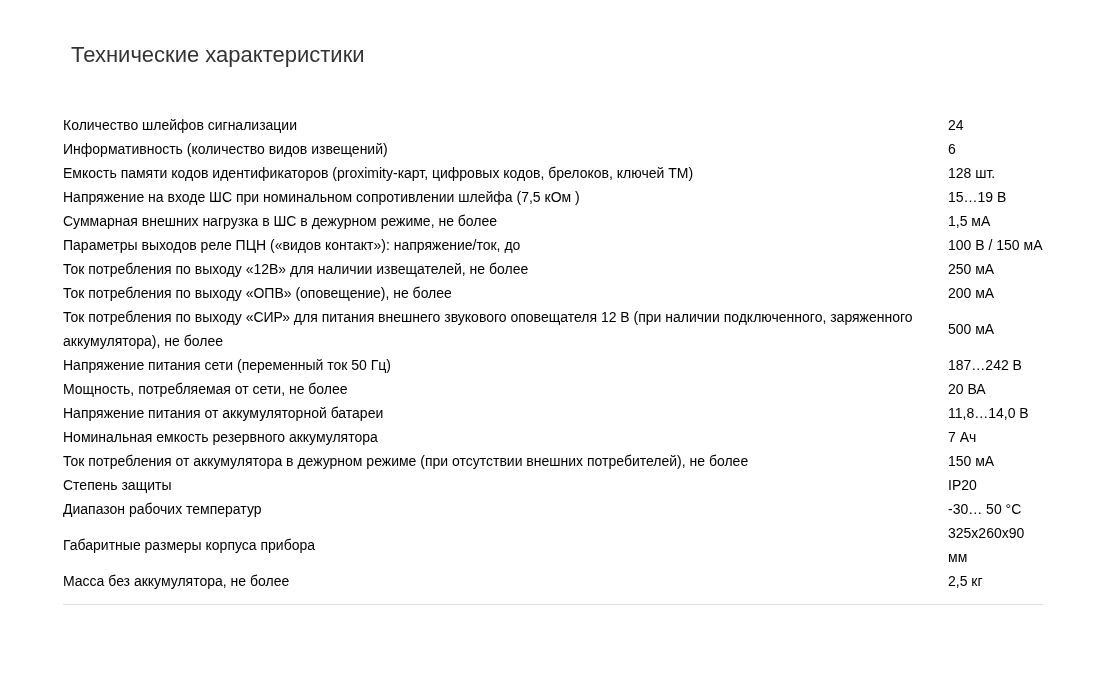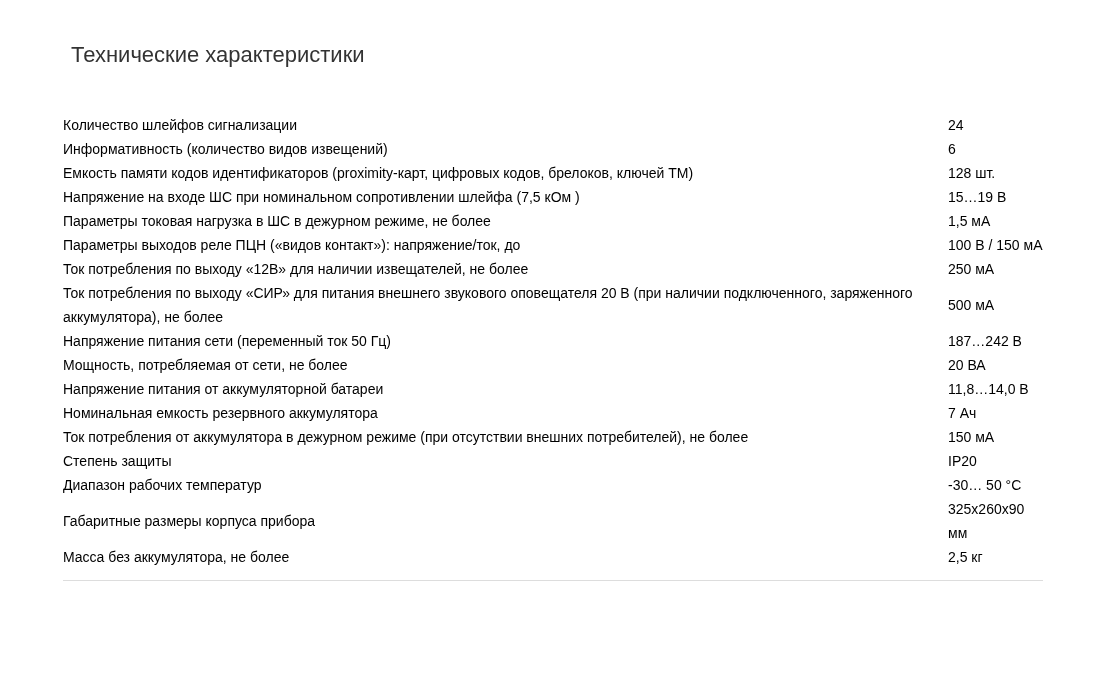--- a/index.html
+++ b/index.html
@@ -74,33 +74,37 @@
           </tr>
           <tr>
             <td class="spec-label">Емкость памяти кодов идентификаторов (proximity-карт, цифровых кодов, брелоков, ключей ТМ)</td>
             <td class="spec-value">128 шт.</td>
           </tr>
           <tr>
             <td class="spec-label">Напряжение на входе ШС при номинальном сопротивлении шлейфа (7,5 кОм )</td>
             <td class="spec-value">15…19 В</td>
           </tr>
           <tr>
-            <td class="spec-label">Параметры токовая нагрузка в ШС в дежурном режиме, не более</td>
+            <td class="spec-label">Суммарная внешних нагрузка в ШС в дежурном режиме, не более</td>
             <td class="spec-value">1,5 мА</td>
           </tr>
           <tr>
             <td class="spec-label">Параметры выходов реле ПЦН («видов контакт»): напряжение/ток, до</td>
             <td class="spec-value">100 В / 150 мА</td>
           </tr>
           <tr>
             <td class="spec-label">Ток потребления по выходу «12В» для наличии извещателей, не более</td>
             <td class="spec-value">250 мА</td>
           </tr>
           <tr>
-            <td class="spec-label">Ток потребления по выходу «СИР» для питания внешнего звукового оповещателя 20 В (при наличии подключенного, заряженного аккумулятора), не более</td>
+            <td class="spec-label">Ток потребления по выходу «ОПВ» (оповещение), не более</td>
+            <td class="spec-value">200 мА</td>
+          </tr>
+          <tr>
+            <td class="spec-label">Ток потребления по выходу «СИР» для питания внешнего звукового оповещателя 12 В (при наличии подключенного, заряженного аккумулятора), не более</td>
             <td class="spec-value">500 мА</td>
           </tr>
           <tr>
             <td class="spec-label">Напряжение питания сети (переменный ток 50 Гц)</td>
             <td class="spec-value">187…242 В</td>
           </tr>
           <tr>
             <td class="spec-label">Мощность, потребляемая от сети, не более</td>
             <td class="spec-value">20 ВА</td>
           </tr>

